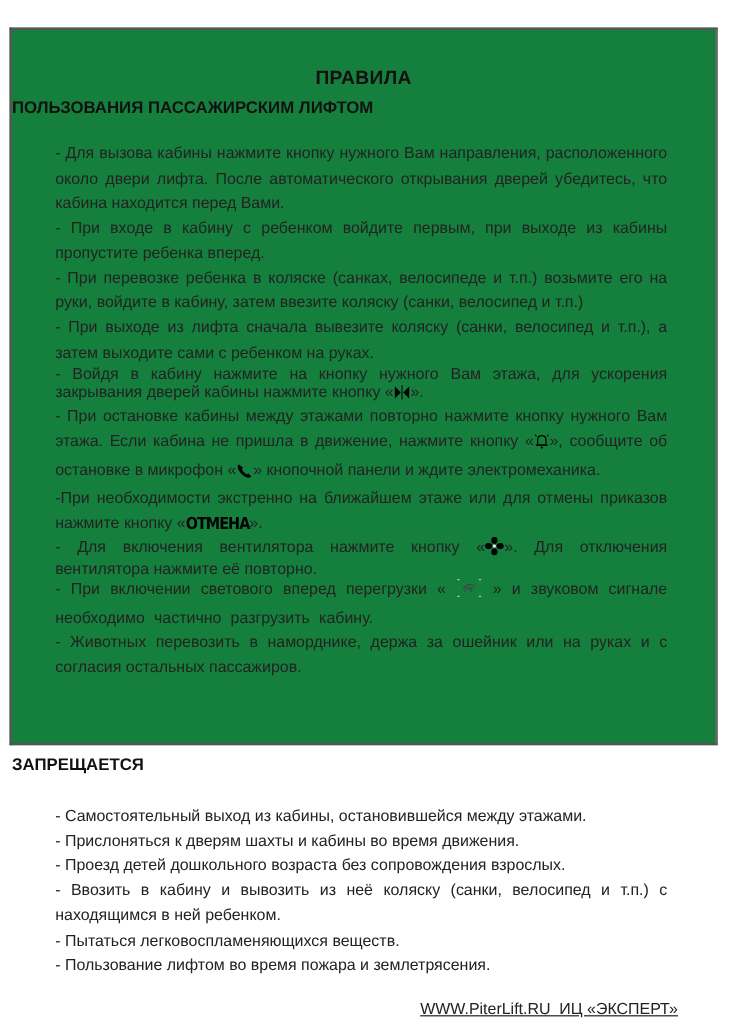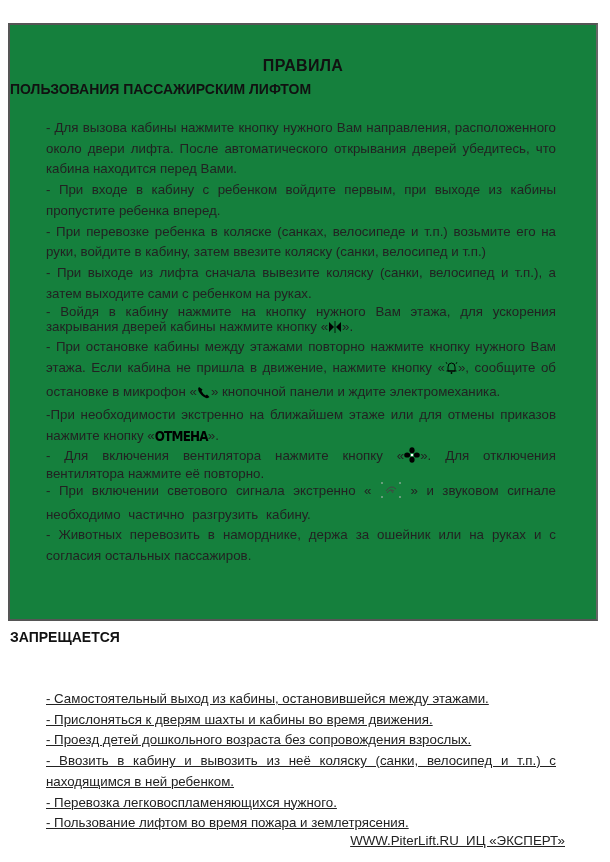--- a/index.html
+++ b/index.html
@@ -20,21 +20,21 @@
     .body {
       position: absolute; left: 36px; width: 510px; font-size: 13.3px; line-height: 20.7px; color: #222;
     }
     .rules { top: 93px; }
     .p { text-align: justify; text-align-last: left; margin: 0; }
     .p.tall { line-height: 15px; }
     .section-title {
       position: absolute; left: 0; right: 0; top: 604px; text-align: left;
       font-weight: bold; font-size: 14px; color: #111;
     }
-    .prohibited { top: 664px; text-decoration: underline; }
+    .prohibited { top: 645px; }
     .footer {
       position: absolute; right: 31px; top: 808px; font-size: 13.3px; text-decoration: underline; color: #222;
     }
     .key-bold { font-family: "DejaVu Sans", sans-serif; font-weight: bold; font-size: 12px; letter-spacing: -0.8px; transform: scaleY(1.15); display: inline-block; color: #000; }
     .pic { display: inline-block; vertical-align: -3px; }
   </style>
 </head>
 <body>
 
 <div class="page">
@@ -61,37 +61,37 @@
             <path d="M2,1 Q0.5,2 1.5,5 Q4,10 9,12 Q11,12.5 12.5,11 L10,8.5 L8.5,9.5 Q6,8 4.5,5 L5.5,3.5 Z" fill="#000"></path>
           </svg></span><span>» кнопочной панели и ждите электромеханика.</span></p>
     <p class="p"><span>-При необходимости экстренно на ближайшем этаже или для отмены приказов нажмите кнопку «</span><span class="key-bold">ОТМЕНА</span><span>».</span></p>
     <p class="p tall"><span>- Для включения вентилятора нажмите кнопку «</span><span class="pic"><svg width="16" height="16" viewBox="0 0 16 16">
             <ellipse cx="8" cy="3.2" rx="2.6" ry="3" fill="#000"></ellipse>
             <ellipse cx="8" cy="12.8" rx="2.6" ry="3" fill="#000"></ellipse>
             <ellipse cx="3.2" cy="8" rx="3" ry="2.6" fill="#000"></ellipse>
             <ellipse cx="12.8" cy="8" rx="3" ry="2.6" fill="#000"></ellipse>
             <circle cx="8" cy="8" r="1.3" fill="#fff"></circle>
           </svg></span><span>». Для отключения вентилятора нажмите её повторно.</span></p>
-    <p class="p" style="word-spacing: 4px;"><span>- При включении светового сигнала экстренно « </span><span class="pic"><svg width="22" height="16" viewBox="0 0 22 16">
+    <p class="p" style="word-spacing: 4px;"><span>- При включении светового вперед перегрузки « </span><span class="pic"><svg width="22" height="16" viewBox="0 0 22 16">
             <path d="M6,9 Q11,2 16,7" fill="none" stroke="#444" stroke-width="1"></path>
             <path d="M7,11 Q10,6 14,9" fill="none" stroke="#444" stroke-width="1"></path>
             <line x1="11" y1="8" x2="13" y2="11" stroke="#444" stroke-width="1"></line>
             <line x1="1" y1="1" x2="3" y2="1" stroke="#bbb"></line>
             <line x1="19" y1="1" x2="21" y2="1" stroke="#bbb"></line>
             <line x1="1" y1="15" x2="3" y2="15" stroke="#bbb"></line>
             <line x1="19" y1="15" x2="21" y2="15" stroke="#bbb"></line>
           </svg></span><span> » и звуковом сигнале необходимо частично разгрузить кабину.</span></p>
     <p class="p">- Животных перевозить в наморднике, держа за ошейник или на руках и с согласия остальных пассажиров.</p>
   </div>
 
   <div class="section-title">ЗАПРЕЩАЕТСЯ</div>
 
   <div class="body prohibited">
     <p class="p">- Самостоятельный выход из кабины, остановившейся между этажами.</p>
     <p class="p">- Прислоняться к дверям шахты и кабины во время движения.</p>
     <p class="p">- Проезд детей дошкольного возраста без сопровождения взрослых.</p>
     <p class="p">- Ввозить в кабину и вывозить из неё коляску (санки, велосипед и т.п.) с находящимся в ней ребенком.</p>
-    <p class="p">- Перевозка легковоспламеняющихся нужного.</p>
+    <p class="p">- Пытаться легковоспламеняющихся веществ.</p>
     <p class="p">- Пользование лифтом во время пожара и землетрясения.</p>
   </div>
 
   <div class="footer" style="white-space: pre;">WWW.PiterLift.RU  ИЦ «ЭКСПЕРТ»</div>
 </div>
 
 </body></html>

